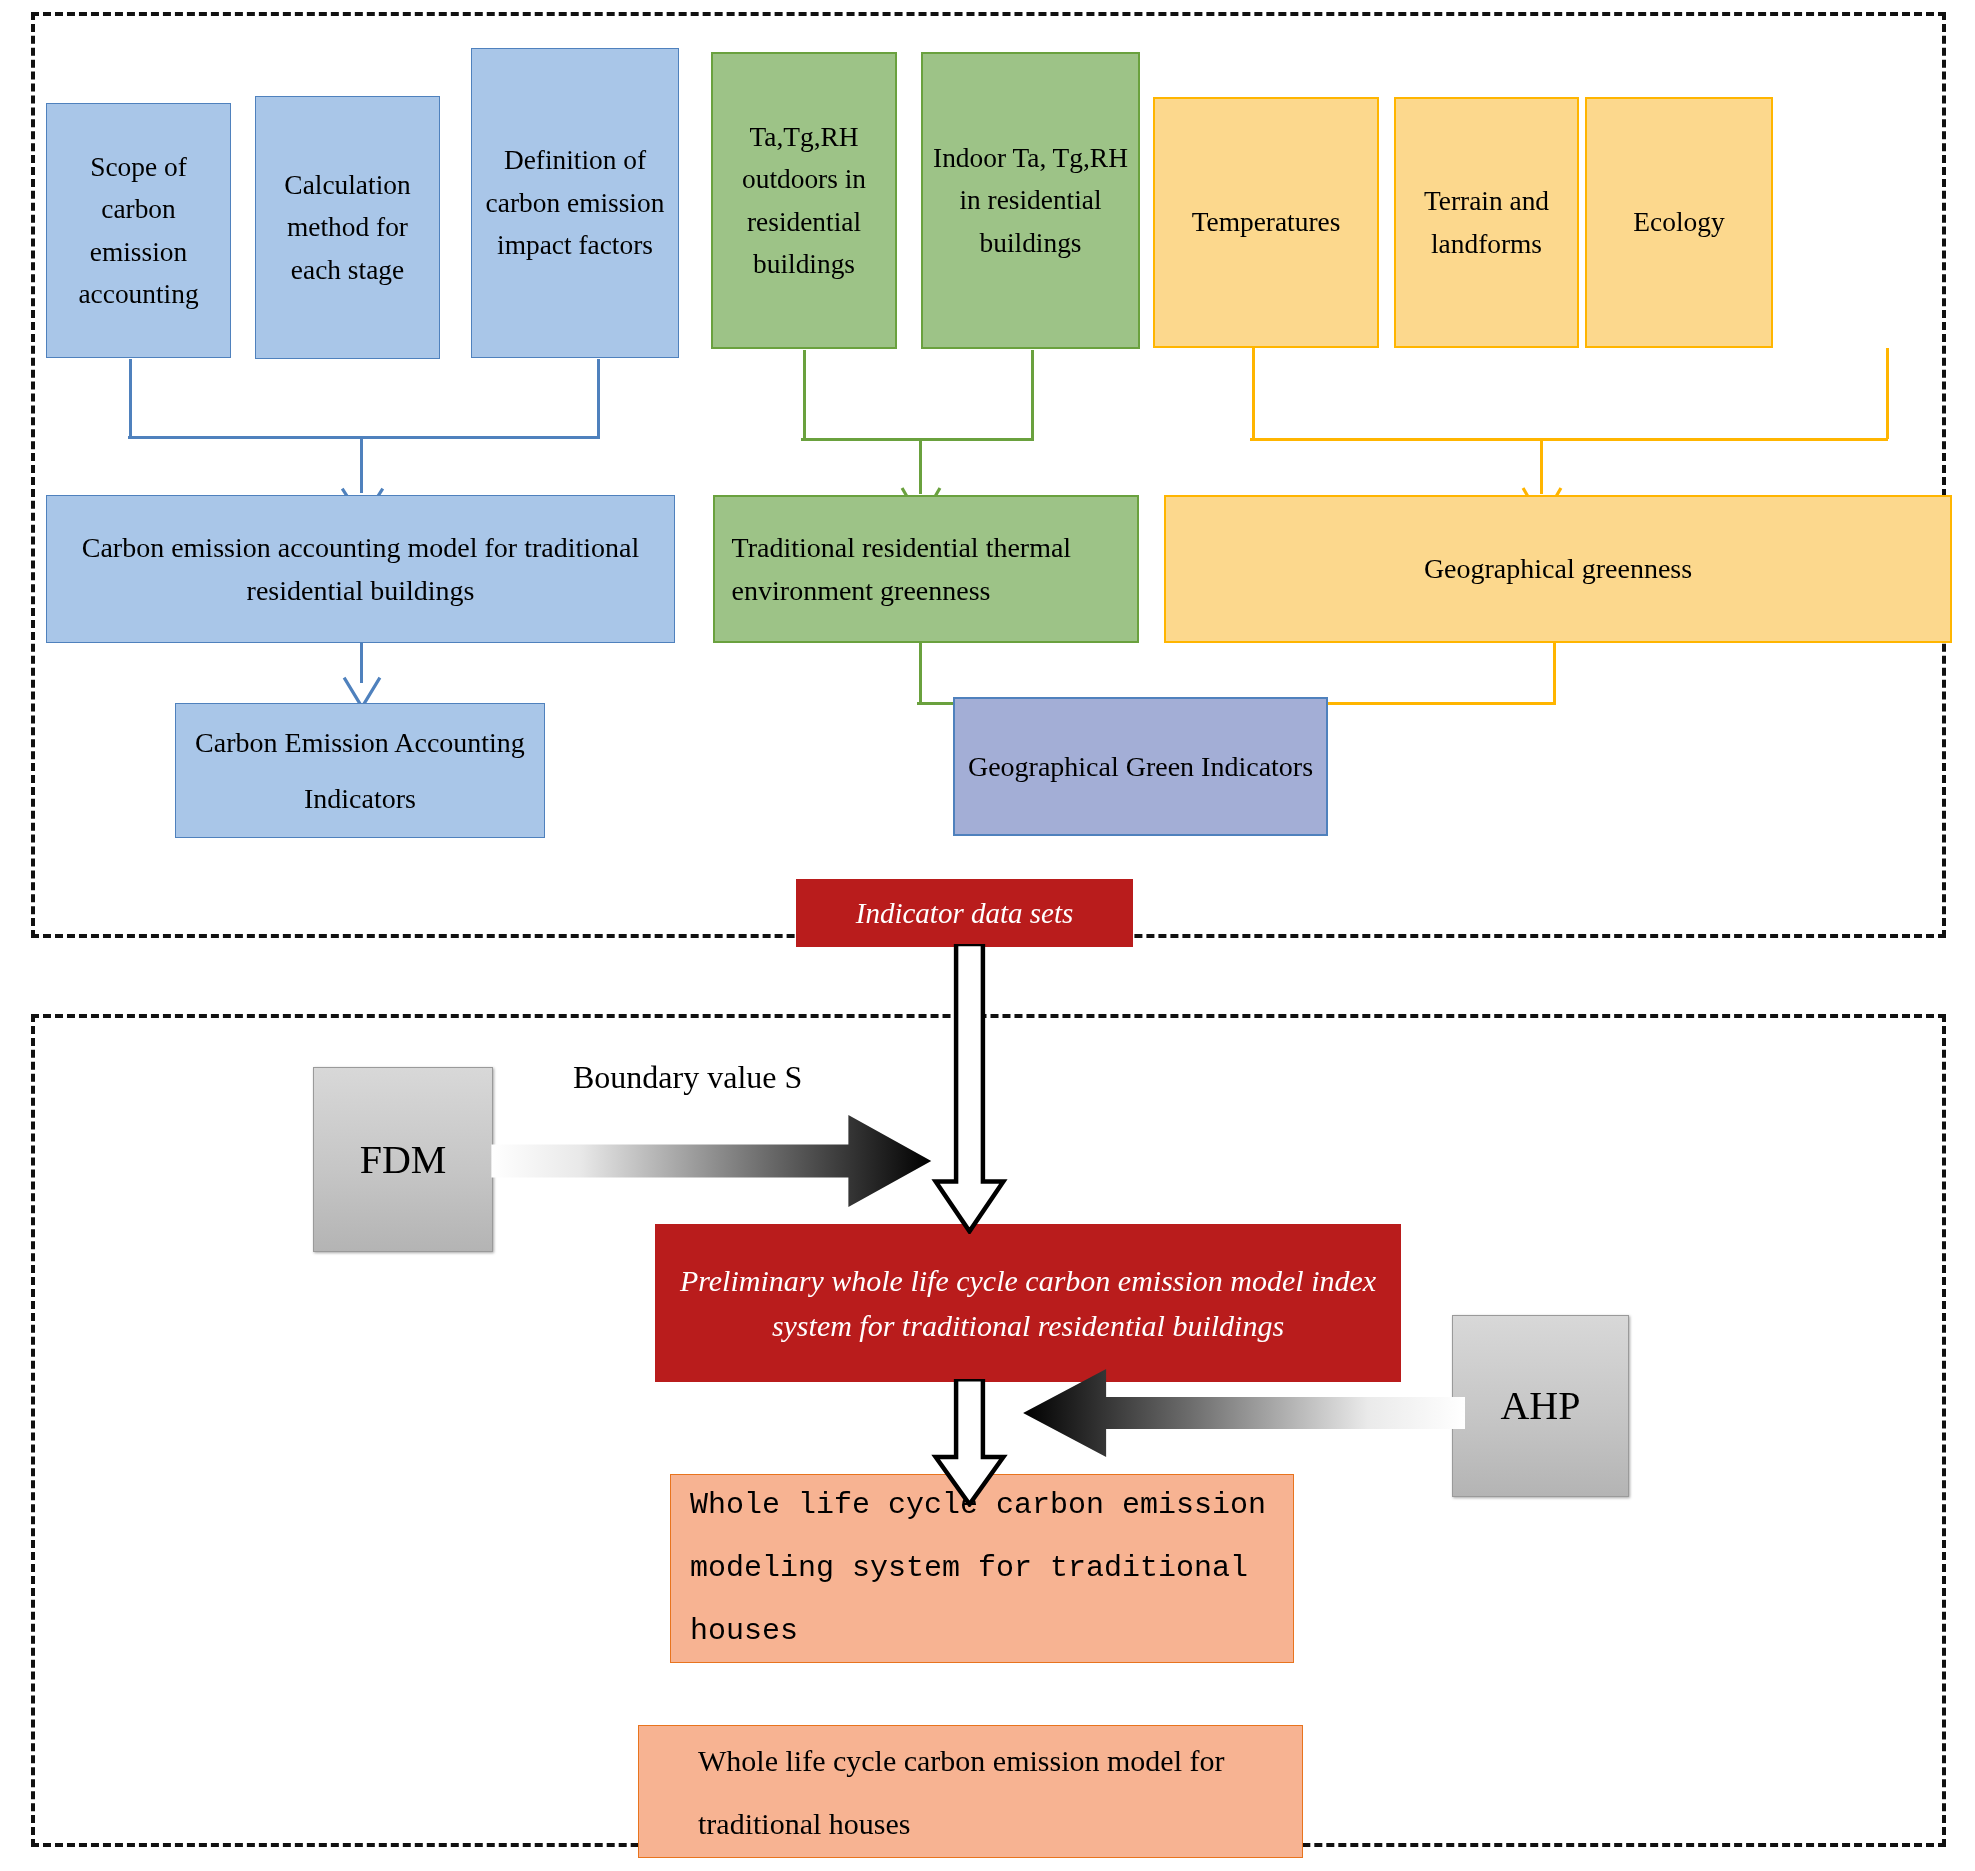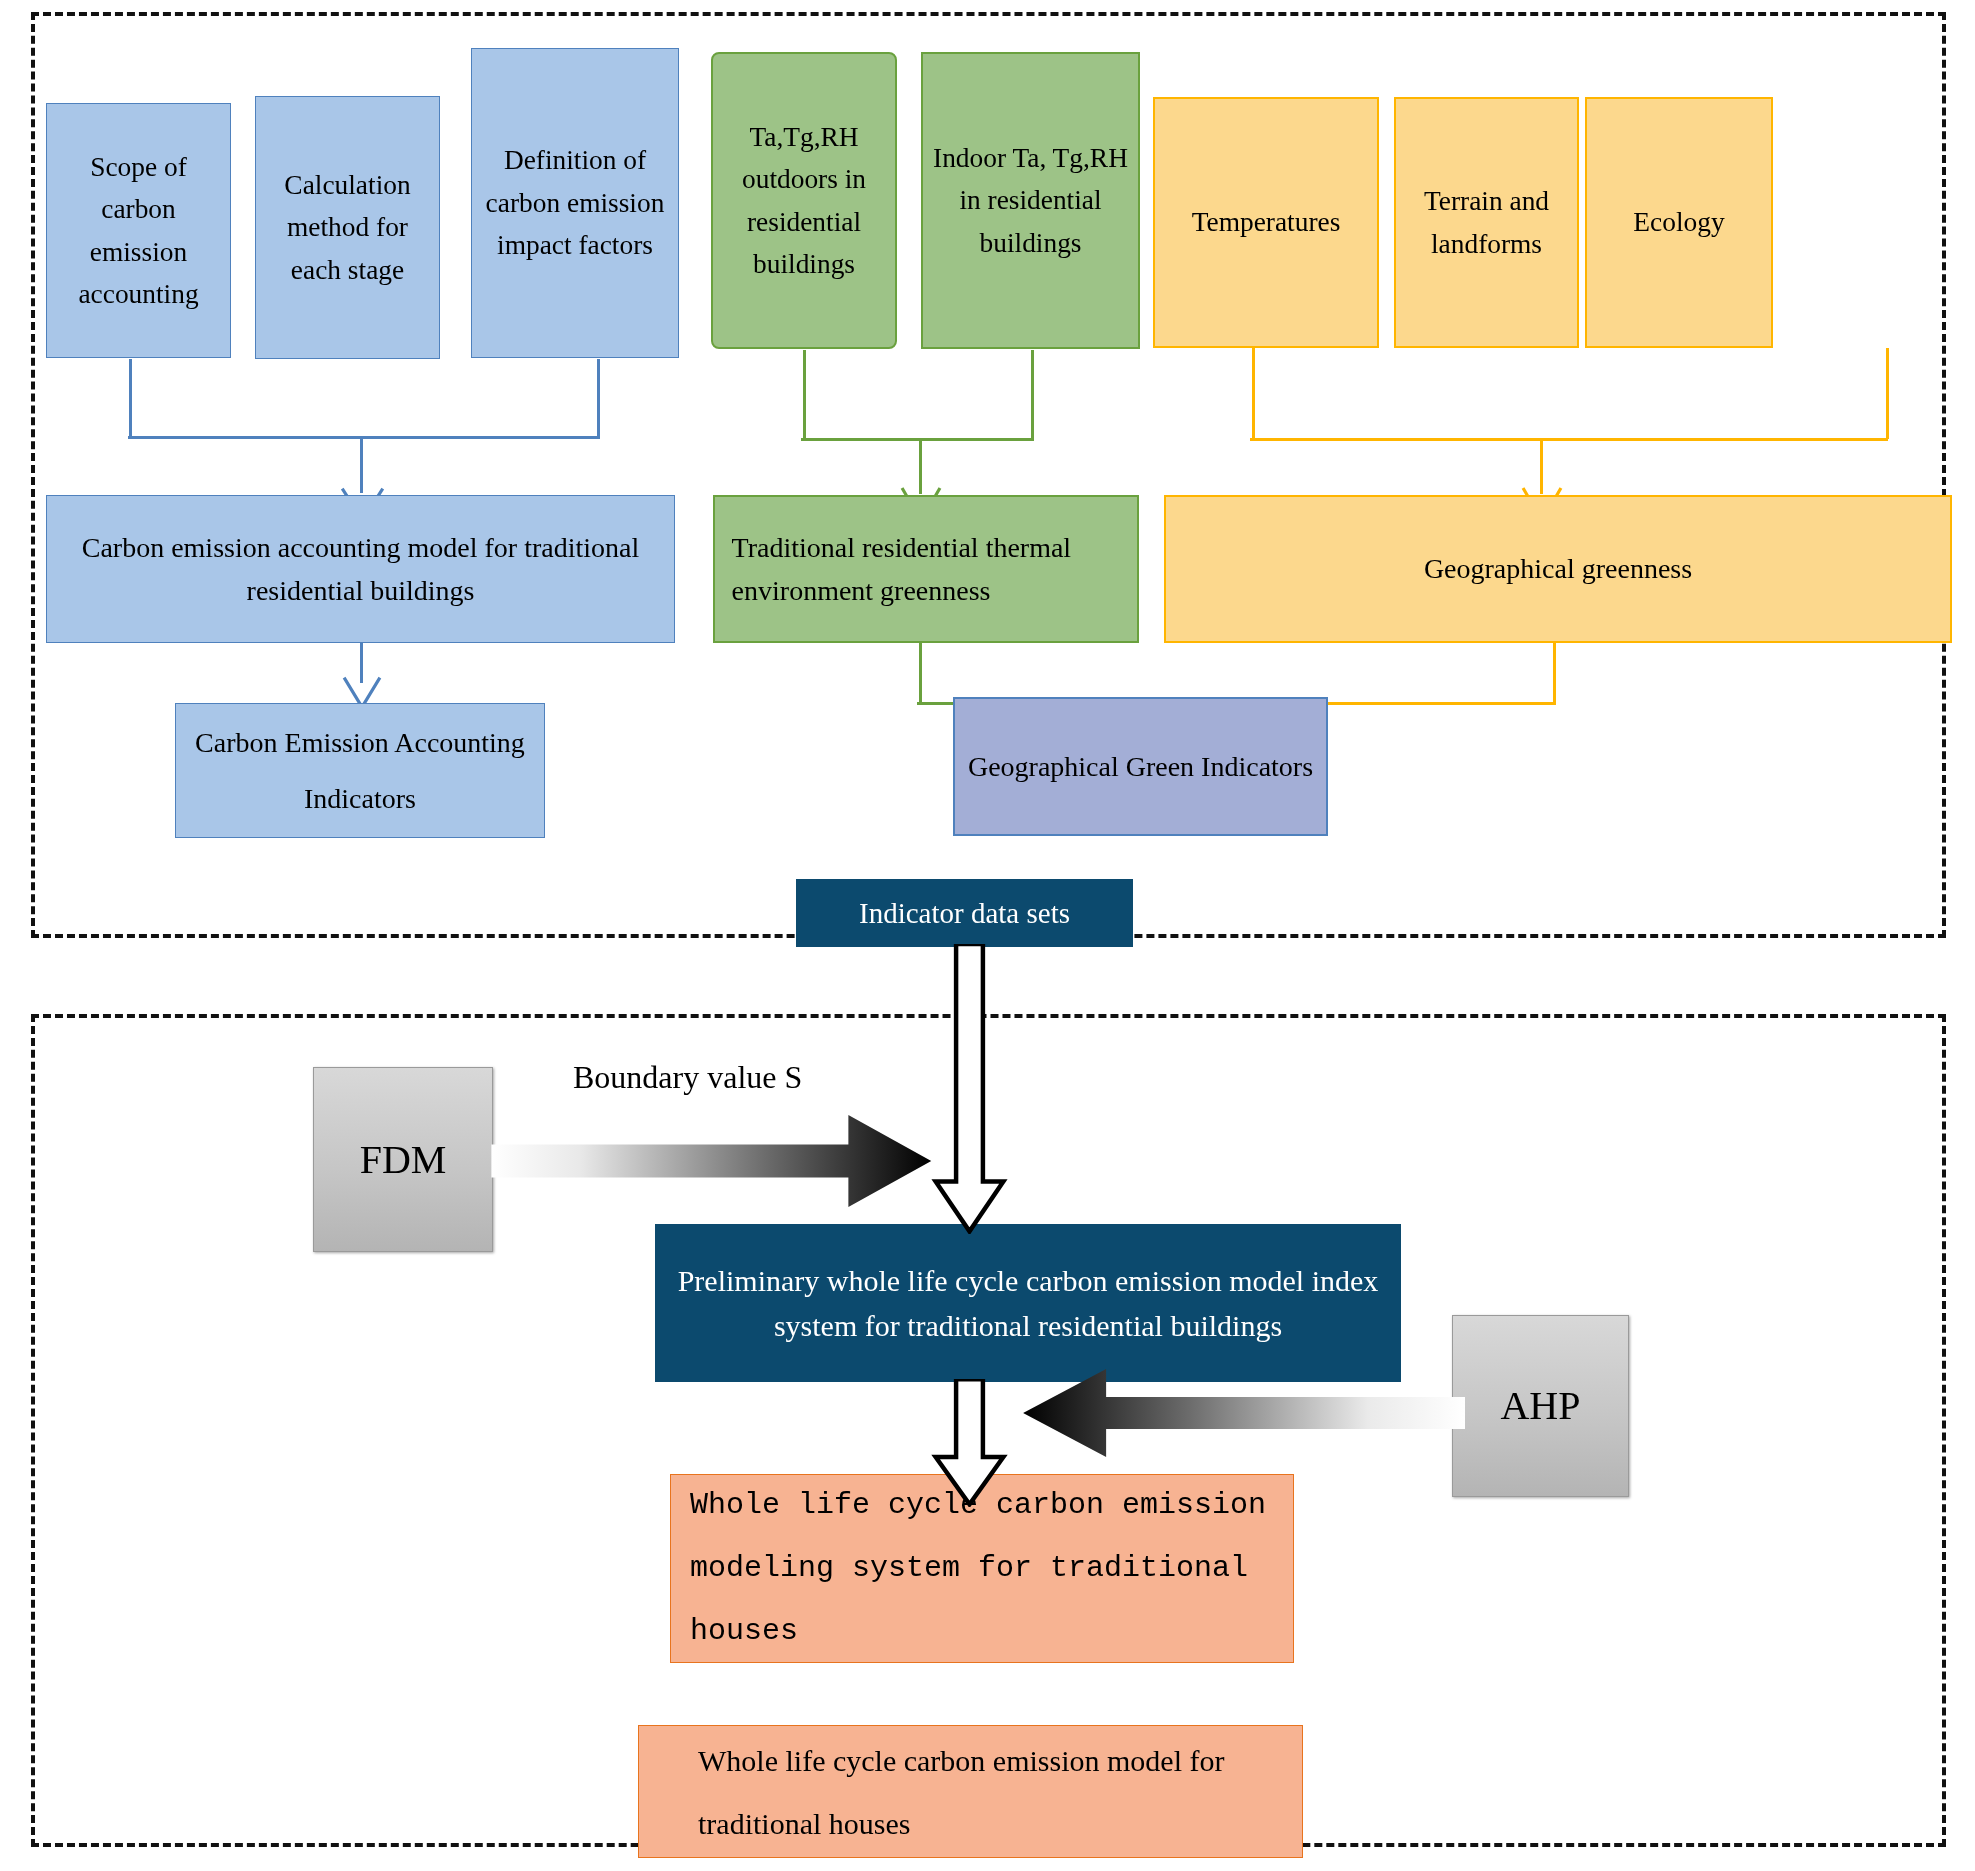--- a/index.html
+++ b/index.html
@@ -11,21 +11,21 @@
 
   
   .node{position:absolute;box-sizing:border-box;display:flex;align-items:center;
         justify-content:center;text-align:center;color:#000;line-height:1.55;}
   .node span{display:block;padding:0 6.4px;}
 
   .blue-light{background:#a9c6e8;border:1.9px solid #4f81bd;}
   .green{background:#9dc387;border:2.6px solid #6aa13e;}
   .yellow{background:#fcd88d;border:2.6px solid #ffb500;}
   .purple{background:#a3aed6;border:2.6px solid #4f81bd;}
-  .blue-solid{background:#0c4a6e;border:none;color:#ffffff;}
+  .blue-solid{background:#b91c1c;border:none;color:#ffffff;font-style:italic;}
   .orange{background:#f7b392;border:1.9px solid #e8741e;}
   .grey{background:linear-gradient(180deg,#d8d8d8 0%,#c6c6c6 55%,#b4b4b4 100%);
         border:1.3px solid #9a9a9a;box-shadow:1.3px 1.3px 2.6px rgba(0,0,0,.35);}
 
   
   .ln{position:absolute;}
   .h{height:0;border-top-width:3.2px;border-top-style:solid;}
   .v{width:0;border-left-width:3.2px;border-left-style:solid;}
   .c-blue{border-color:#4f81bd;}
   .c-green{border-color:#6aa13e;}
@@ -54,21 +54,21 @@
   </div>
 
   <div class="node blue-light" style="left:255px;top:96px;width:185px;height:263px;font-size:27.4px;">
     <span>Calculation method for each stage</span>
   </div>
 
   <div class="node blue-light" style="left:471px;top:48px;width:208px;height:310px;font-size:27.4px;">
     <span>Definition of carbon emission impact factors</span>
   </div>
 
-  <div class="node green" style="left:711px;top:52px;width:186px;height:297px;font-size:27.4px;border-radius:8px;">
+  <div class="node green" style="left:711px;top:52px;width:186px;height:297px;font-size:27.4px;">
     <span>Ta,Tg,RH outdoors in residential buildings</span>
   </div>
 
   <div class="node green" style="left:921px;top:52px;width:219px;height:297px;font-size:27.4px;">
     <span>Indoor Ta, Tg,RH in residential buildings</span>
   </div>
 
   <div class="node yellow" style="left:1153px;top:97px;width:226px;height:251px;font-size:27.4px;">
     <span>Temperatures</span>
   </div>

